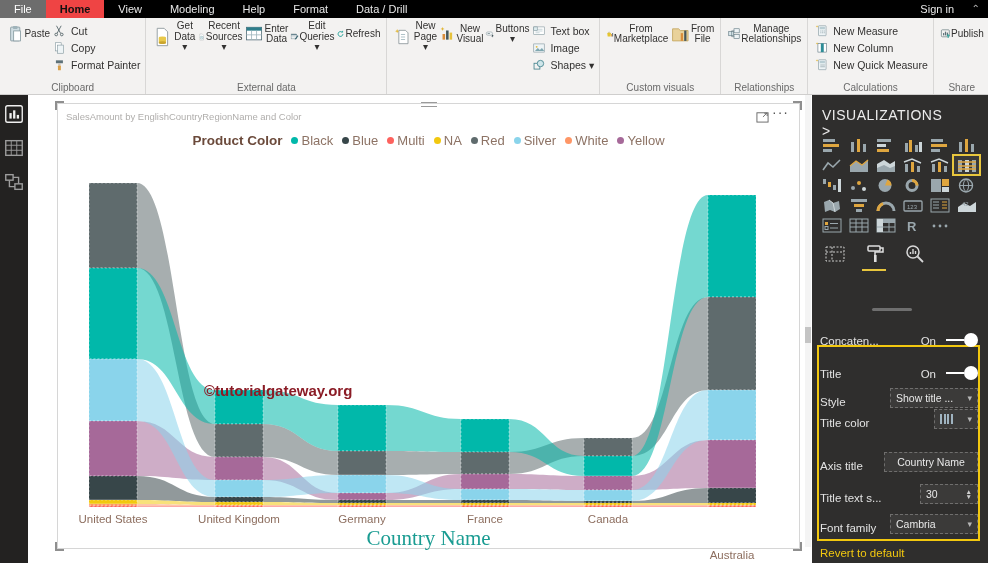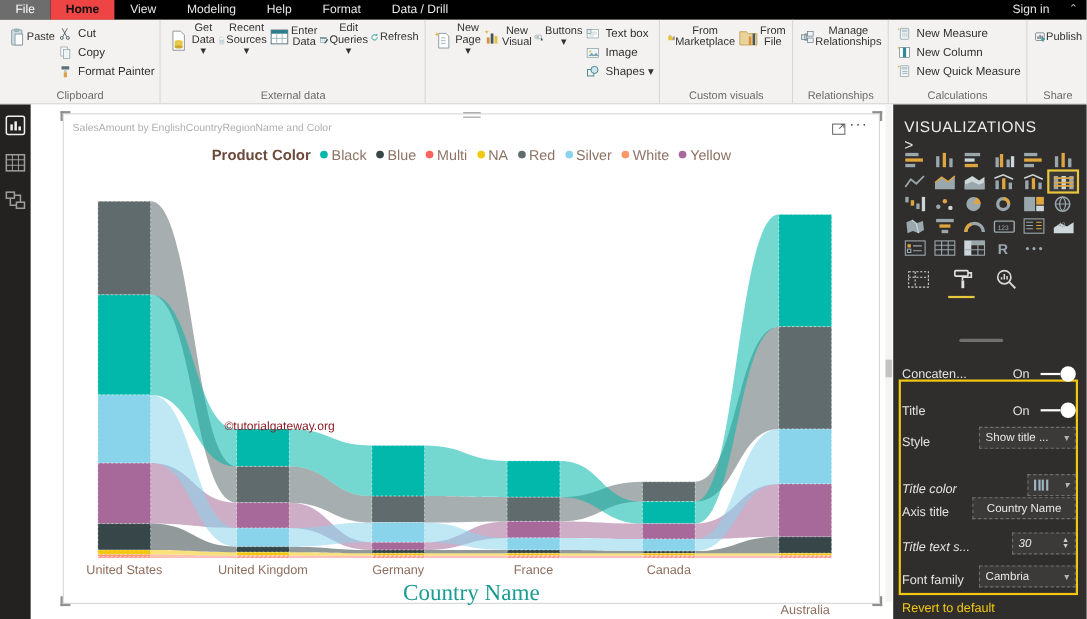--- a/index.html
+++ b/index.html
@@ -45,21 +45,21 @@
   #vis-title { position:absolute; left:8px; top:7px; font-size:9.5px; color:#b0aeac; }
   #focus-btn { position:absolute; right:30px; top:6px; width:13px; height:12px; }
   #more-btn { position:absolute; right:10px; top:0px; font-size:14px; color:#555; letter-spacing:1px; }
 
   #legend { position:absolute; left:0; right:0; top:29px; display:flex; justify-content:center; align-items:center; gap:9px; font-size:13px; color:#8d7365; }
   #legend .lg-title { font-weight:bold; color:#6b4a3b; font-size:13.5px; }
   .lg-item { display:flex; align-items:center; gap:3px; }
   .lg-dot { width:7px; height:7px; border-radius:50%; display:inline-block; }
 
   #plot { position:absolute; left:3px; top:57px; width:740px; height:350px; }
-  #watermark { position:absolute; left:146px; top:278px; font-size:11px; font-weight:normal; color:#8b1c26; }
+  #watermark { position:absolute; left:146px; top:278px; font-size:15px; font-weight:bold; color:#8b1c26; }
   .xlabel { position:absolute; top:409px; width:130px; margin-left:-65px; text-align:center; font-size:11.5px; color:#8d6e5f; }
   #axis-title { position:absolute; left:0; right:0; top:422px; text-align:center; font-size:21px; color:#1a9c92; font-family:"Liberation Serif", serif; }
 
   #vscroll { position:absolute; right:1px; top:0; width:6px; height:452px; background:#f4f4f4; }
   #vscroll .thumb { position:absolute; left:0; top:232px; width:6px; height:16px; background:#c4c4c4; }
   #hscroll { position:absolute; left:0; bottom:0; width:778px; height:10px; background:#edf0ef; }
   #hscroll .thumb { position:absolute; left:392px; top:3px; width:18px; height:4px; background:#b5bab9; }
   #hscroll .nub { position:absolute; left:28px; top:3px; width:8px; height:4px; background:#c5cac9; }
 
   
@@ -776,39 +776,39 @@
             <span class="knob"></span>
           </span>
         </div>
         <div class="prow" style="top: 293px;">
           <span class="lbl">Style</span>
           <span class="pctl dd">
             <span>Show title ...</span>
             <span class="caret">▾</span>
           </span>
         </div>
-        <div class="prow" style="top: 336px; font-style: italic;">
+        <div class="prow" style="top: 314px;">
           <span class="lbl">Title color</span>
           <span class="pctl cp">
             <span class="swatch">
               <i></i>
               <i></i>
               <i></i>
               <i></i>
             </span>
             <span class="caret">▾</span>
           </span>
         </div>
         <div class="prow" style="top: 357px;">
           <span class="lbl">Axis title</span>
           <span class="pctl inp">
             <span>Country Name</span>
           </span>
         </div>
-        <div class="prow" style="top: 389px; font-style: italic;">
+        <div class="prow" style="top: 389px;">
           <span class="lbl">Title text s...</span>
           <span class="pctl spin">
             <span>30</span>
             <span class="arrows">
               <span>▲</span>
               <span>▼</span>
             </span>
           </span>
         </div>
         <div class="prow" style="top: 419px;">

